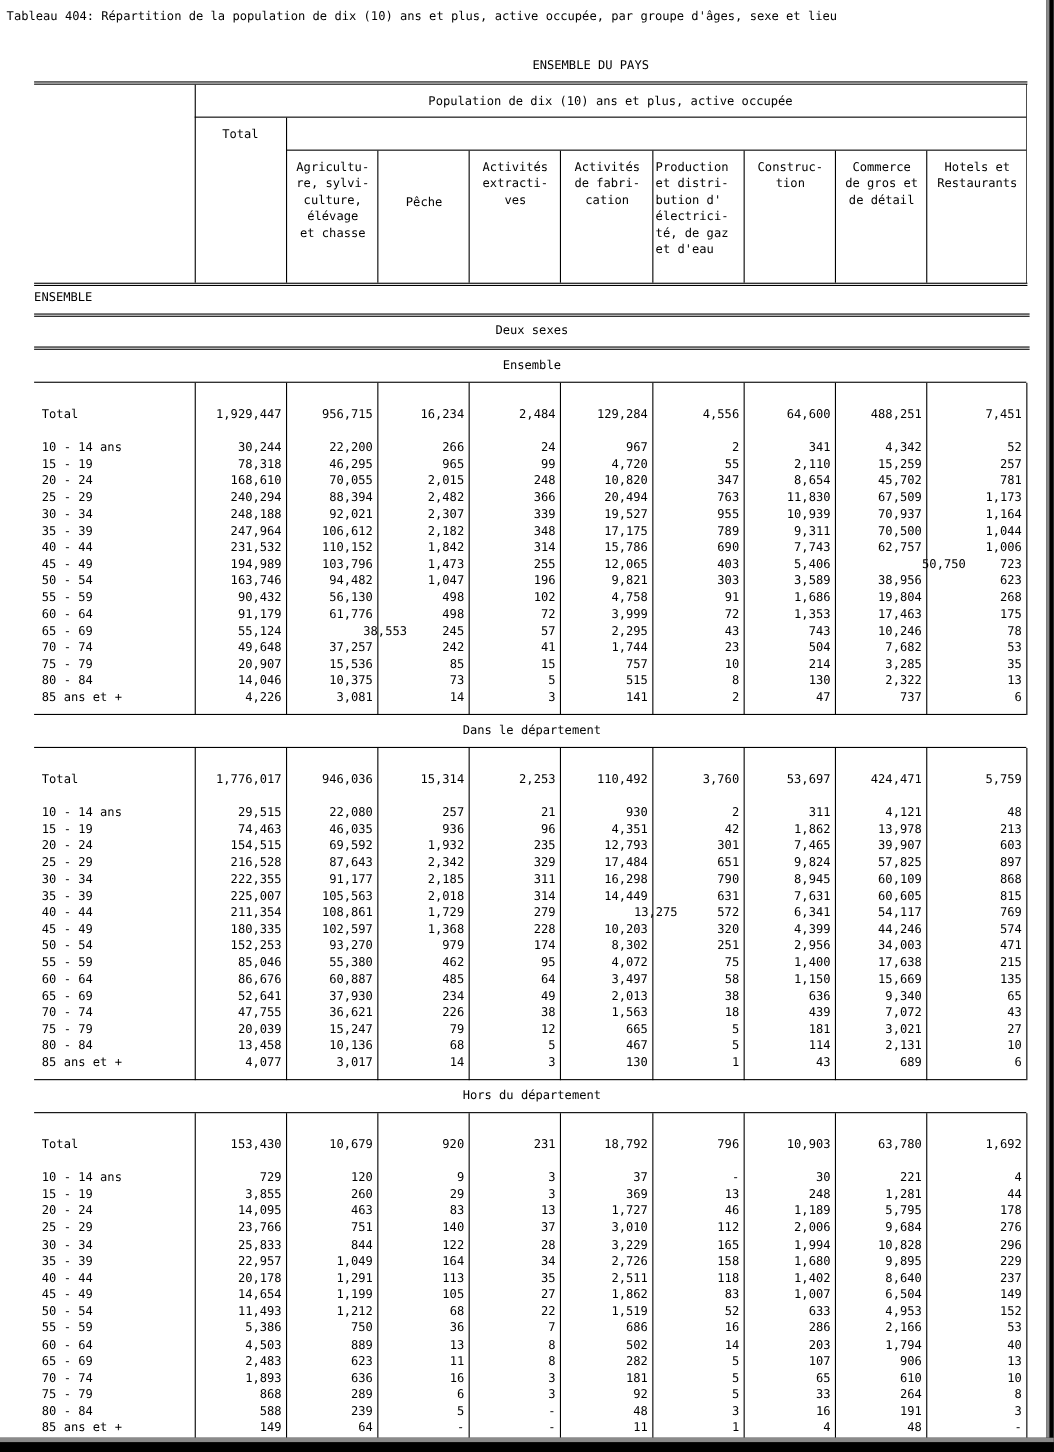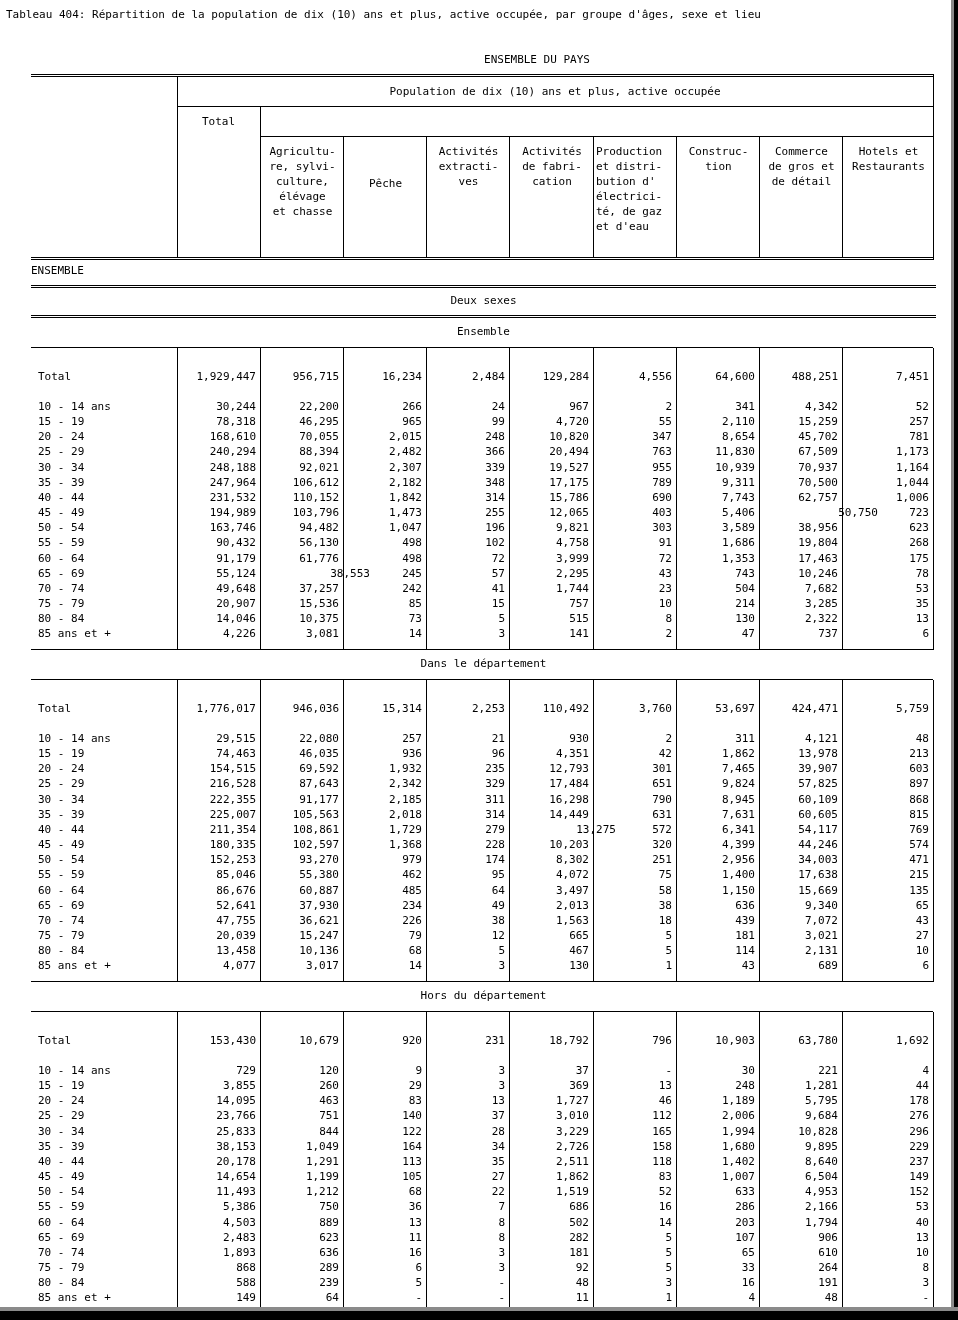--- a/index.html
+++ b/index.html
@@ -619,21 +619,21 @@
           <span style="left: 312px; width: 79px;">122</span>
           <span style="left: 395px; width: 79px;">28</span>
           <span style="left: 478px; width: 80px;">3,229</span>
           <span style="left: 562px; width: 79px;">165</span>
           <span style="left: 645px; width: 79px;">1,994</span>
           <span style="left: 728px; width: 79px;">10,828</span>
           <span style="left: 811px; width: 87px;">296</span>
         </div>
         <div class="row" style="top: 126.75px;">
           <span class="lab">35 - 39</span>
-          <span style="left: 146px; width: 79px;">38,153</span>
+          <span style="left: 146px; width: 79px;">22,957</span>
           <span style="left: 229px; width: 79px;">1,049</span>
           <span style="left: 312px; width: 79px;">164</span>
           <span style="left: 395px; width: 79px;">34</span>
           <span style="left: 478px; width: 80px;">2,726</span>
           <span style="left: 562px; width: 79px;">158</span>
           <span style="left: 645px; width: 79px;">1,680</span>
           <span style="left: 728px; width: 79px;">9,895</span>
           <span style="left: 811px; width: 87px;">229</span>
         </div>
         <div class="row" style="top: 141.9px;">

